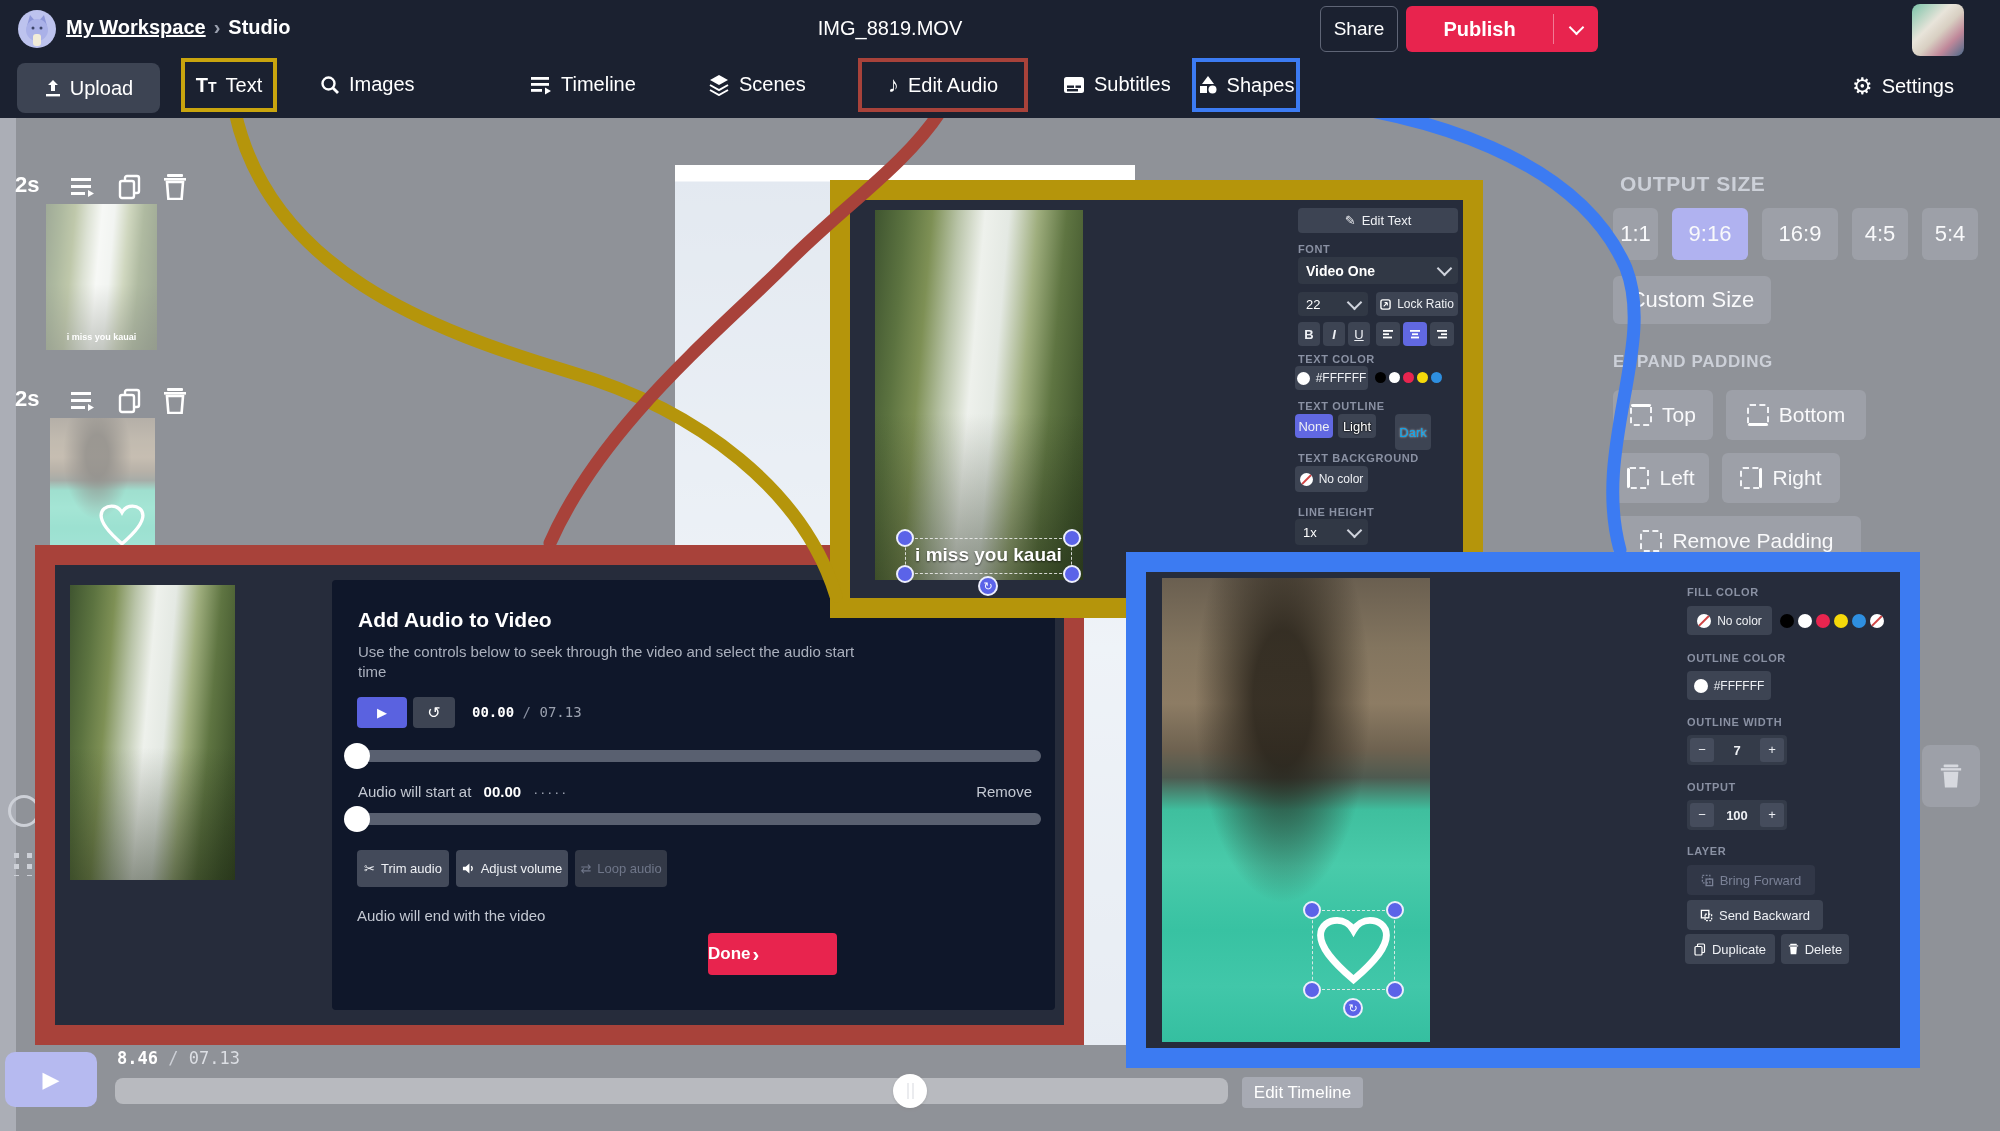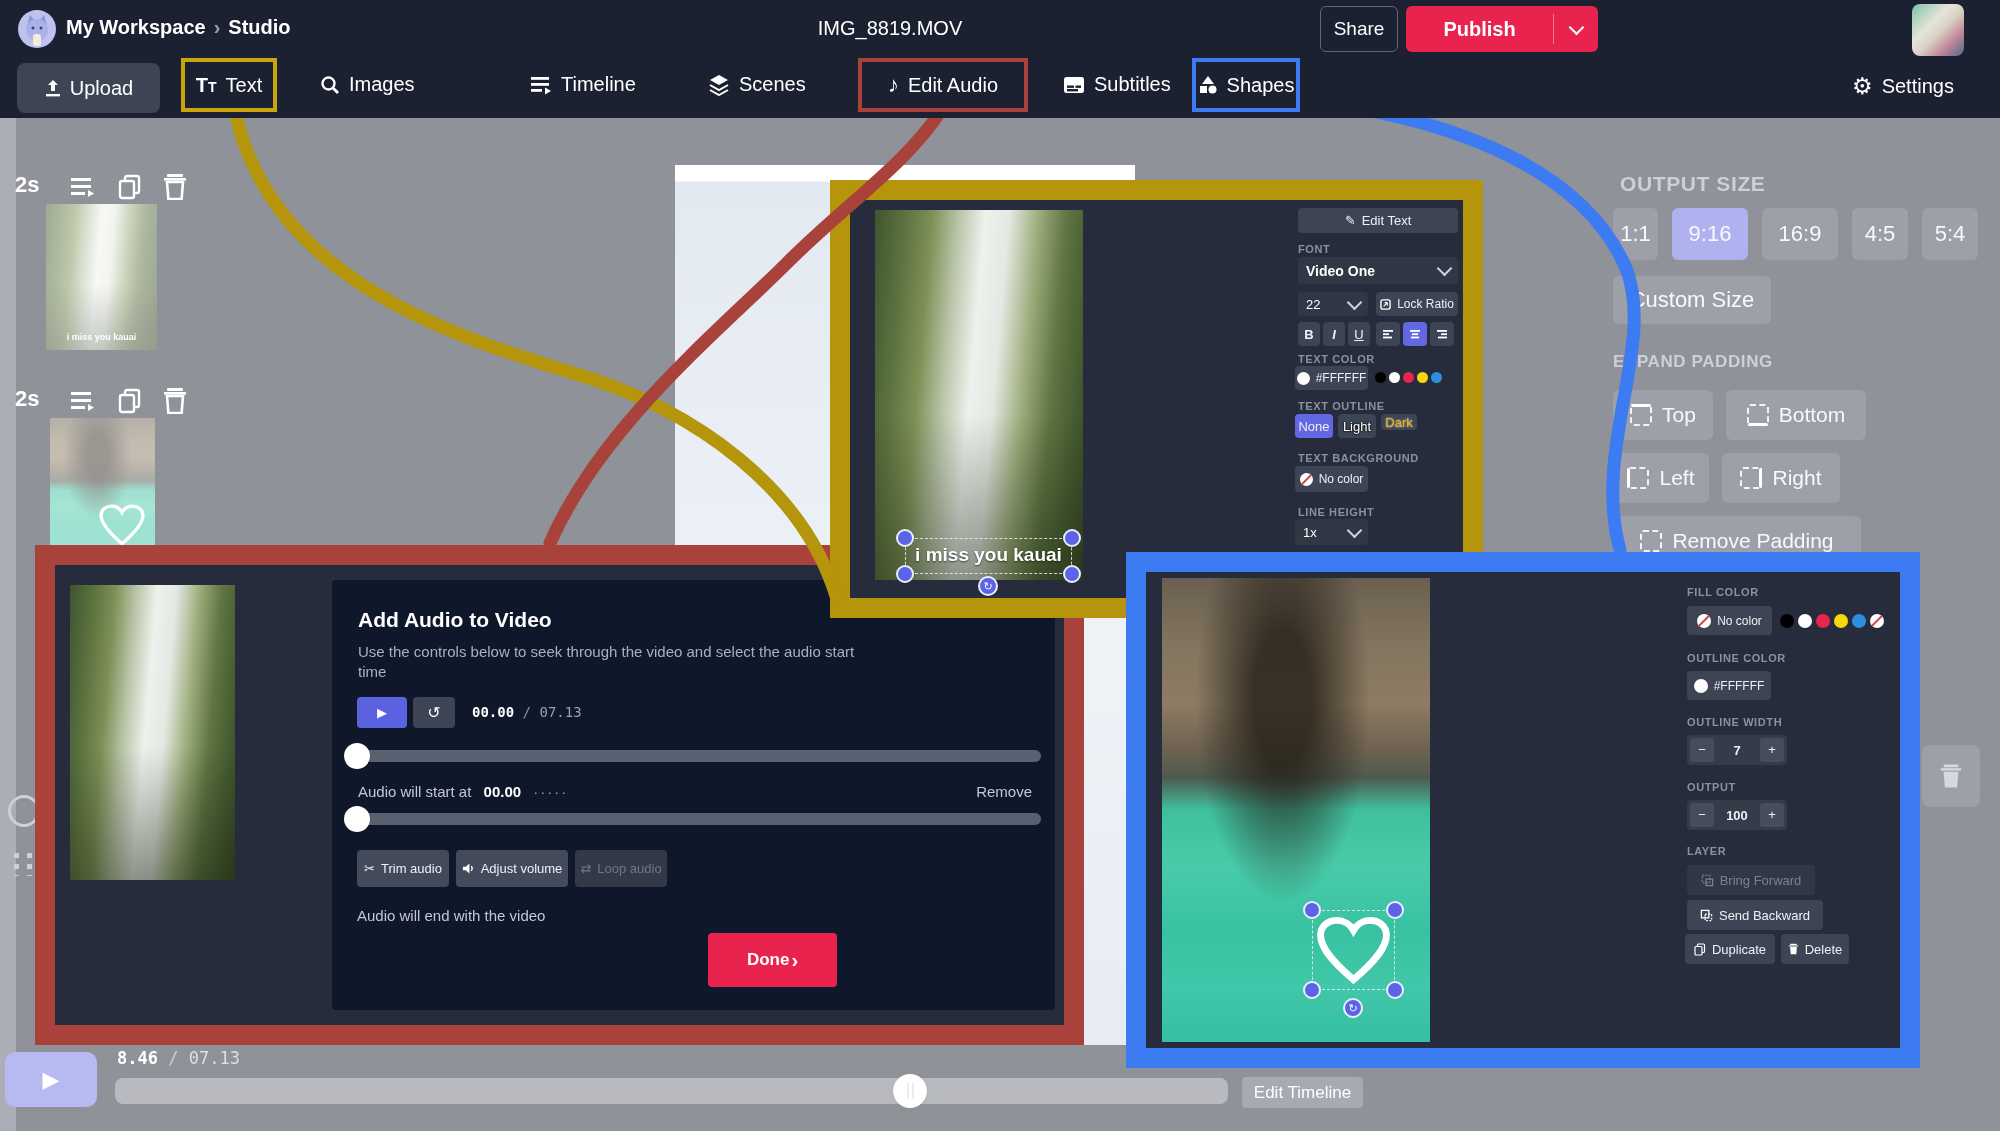--- a/index.html
+++ b/index.html
@@ -5,21 +5,21 @@
   html,body{margin:0;padding:0}
   body{width:2000px;height:1131px;position:relative;overflow:hidden;
        background:#1f2430;font-family:"Liberation Sans",sans-serif;color:#fff}
   .abs{position:absolute}
   .flex{display:flex;align-items:center}
   .mono{font-family:"DejaVu Sans Mono",monospace}
 
   
   .topbar{position:absolute;left:0;right:0;background:#1b2130;z-index:40}
   .crumb{font-size:20px;font-weight:bold;color:#fff}
-  .crumb .ws{cursor:pointer}
+  .crumb .ws{text-decoration:underline;cursor:pointer}
   .tool-item{position:absolute;display:flex;align-items:center;gap:9px;font-size:20px;color:#fff;cursor:pointer}
   .hibox{position:absolute;border:4px solid;display:flex;align-items:center;justify-content:center;gap:9px;font-size:20px;box-sizing:border-box;cursor:pointer}
   .btn{display:flex;align-items:center;justify-content:center;gap:8px;border-radius:6px;cursor:pointer;box-sizing:border-box}
 
   
   .panel{position:absolute;background:#262c3b;box-sizing:border-box;z-index:10}
   .lbl{font-size:11px;font-weight:bold;letter-spacing:.6px;color:#8a91a3}
   .dbtn{position:absolute;background:#3d4453;color:#eef0f4;border-radius:4px;display:flex;align-items:center;justify-content:center;gap:6px;font-size:13px;cursor:pointer;box-sizing:border-box}
   .ddown{position:absolute;background:#313845;color:#fff;border-radius:4px;display:flex;align-items:center;font-size:13px;cursor:pointer;box-sizing:border-box;padding:0 8px;justify-content:space-between}
   .dot{width:11px;height:11px;border-radius:50%;display:inline-block;cursor:pointer}
@@ -221,21 +221,21 @@
           <path d="M10 4.5 a4 4 0 0 1 0 5" fill="none" stroke="#fff" stroke-width="1.4"></path>
         </svg>
       <span>Adjust volume</span>
     </div>
     <div class="dbtn" style="left:243px;top:270px;width:92px;height:37px;background:#333947;color:#6f7689">
         <span>⇄</span>
         <span>Loop audio</span>
       </div>
 
     <div class="abs" style="left:25px;top:327px;font-size:15px;color:#c3c8d2">Audio will end with the video</div>
-    <div class="abs" style="left:376px;top:353px;width:129px;height:54px;background:#e8244e;border-radius:4px;display:flex;align-items:center;justify-content:center;gap:2px;font-size:17px;font-weight:bold;color:#fff">
+    <div class="abs" style="left:376px;top:353px;width:129px;height:42px;background:#e8244e;border-radius:4px;display:flex;align-items:center;justify-content:flex-start;gap:2px;font-size:17px;font-weight:bold;color:#fff">
         <span>Done</span>
         <span style="font-size:20px">›</span>
       </div>
   </div>
 </div>
 
 <div class="panel" style="left:830px;top:180px;width:653px;height:438px;border:20px solid #b5950b;z-index:12">
   <div class="abs waterfall" style="left:25px;top:10px;width:208px;height:370px">
     <div class="selbox" style="left:30px;top:328px;width:167px;height:36px"></div>
     <div class="abs" style="left:30px;top:334px;width:167px;text-align:center;font-size:19px;font-weight:bold;color:#fff;text-shadow:0 1px 2px rgba(0,0,0,.6)">i miss you kauai</div>
@@ -301,21 +301,21 @@
       </div>
     <span class="dot sw-black abs" style="left:80px;top:172px"></span>
     <span class="dot sw-white abs" style="left:94px;top:172px"></span>
     <span class="dot sw-red abs" style="left:108px;top:172px"></span>
     <span class="dot sw-yellow abs" style="left:122px;top:172px"></span>
     <span class="dot sw-blue abs" style="left:136px;top:172px"></span>
 
     <div class="abs lbl" style="left:3px;top:200px">TEXT OUTLINE</div>
     <div class="dbtn" style="left:0px;top:214px;width:38px;height:24px;background:#6168e1">None</div>
     <div class="dbtn" style="left:43px;top:214px;width:38px;height:24px;color:#fff;text-shadow:0 0 2px #000,0 0 2px #000">Light</div>
-    <div class="dbtn" style="left:86px;top:214px;width:36px;height:16px;color:#eab308;text-shadow:0 0 2px #cfd3dc">Dark</div>
+    <div class="dbtn" style="left:100px;top:214px;width:36px;height:36px;color:#0ea5e9;text-shadow:0 0 2px #cfd3dc">Dark</div>
 
     <div class="abs lbl" style="left:3px;top:252px">TEXT BACKGROUND COLOR</div>
     <div class="dbtn" style="left:0px;top:266px;width:73px;height:26px;font-size:12px">
         <span class="dot sw-none" style="width:13px;height:13px"></span>
         <span>No color</span>
       </div>
 
     <div class="abs lbl" style="left:3px;top:306px">LINE HEIGHT</div>
     <div class="ddown" style="left:0px;top:319px;width:73px;height:26px">
         <span>1x</span>

